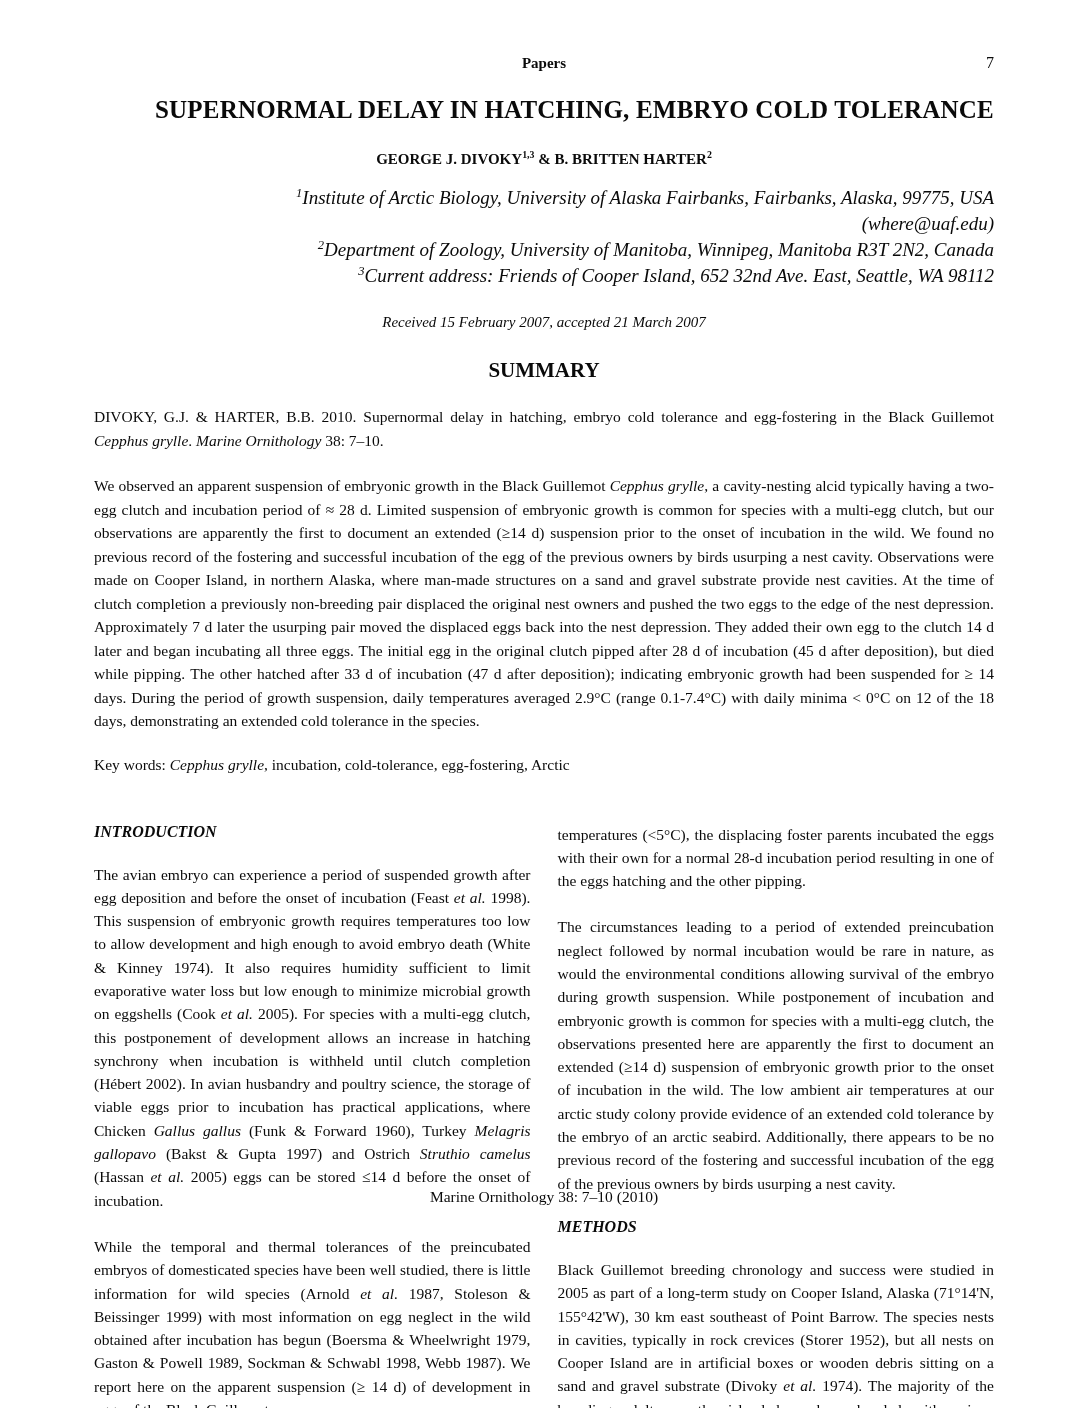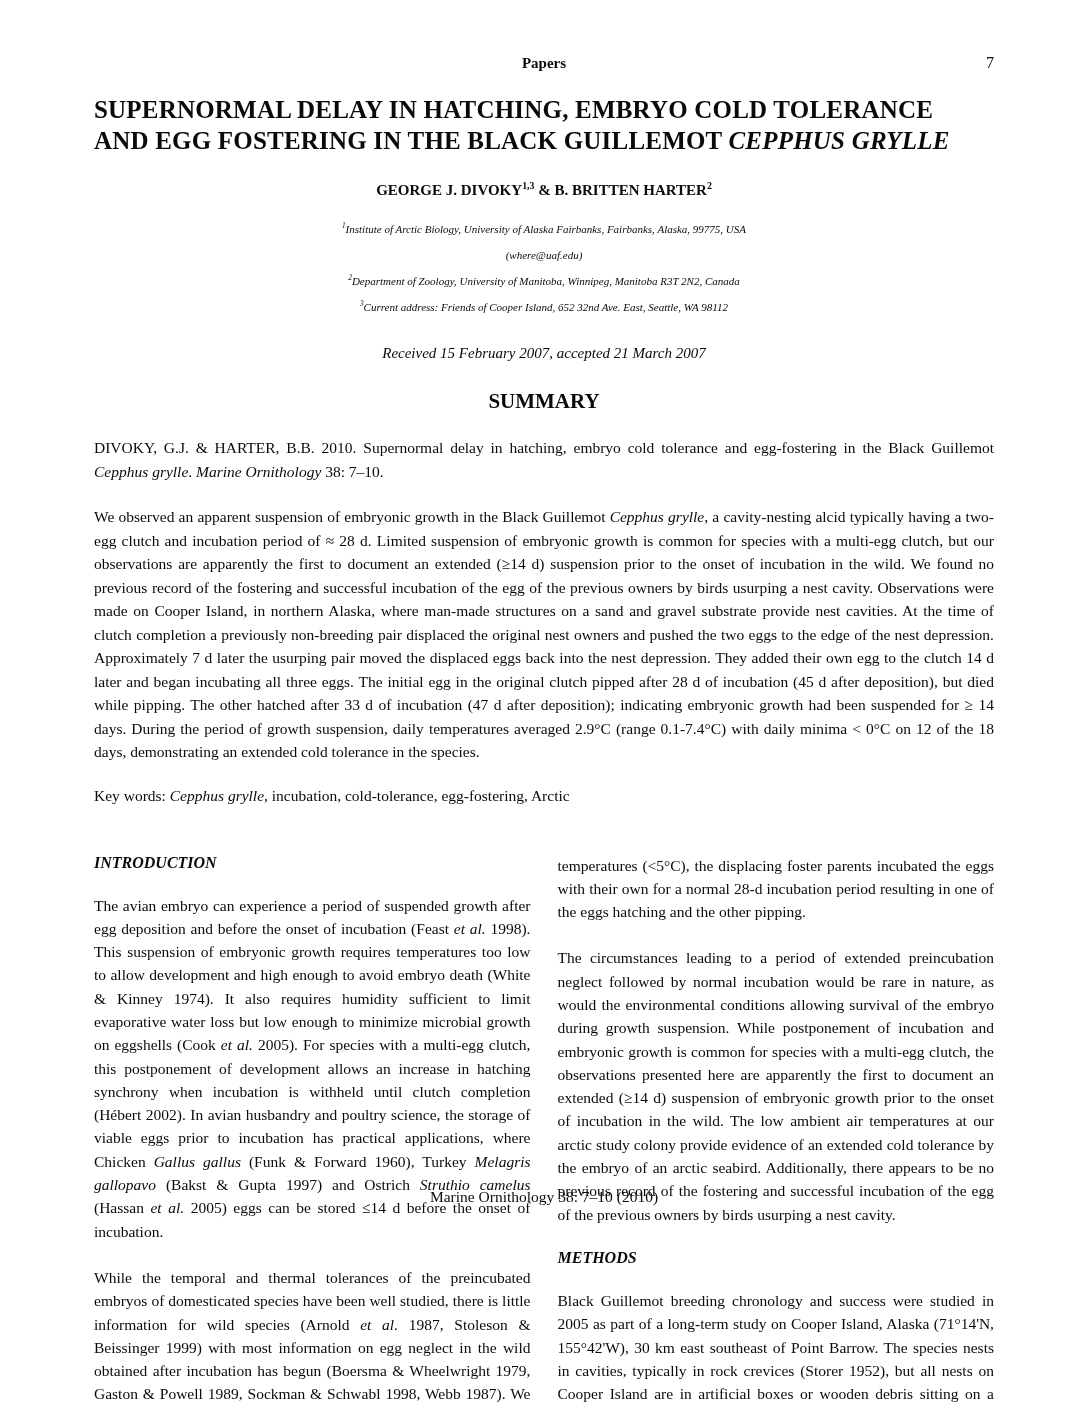--- a/index.html
+++ b/index.html
@@ -41,37 +41,37 @@
     text-align: center;
   }
   .running-head .rh-page {
     text-align: right;
     font-size: 16px;
   }
 
   
   .title {
     margin-top: 22px;
-    text-align: left;
+    text-align: right;
     font-weight: bold;
     font-size: 25px;
     line-height: 31px;
     letter-spacing: 0.2px;
   }
   .authors {
     margin-top: 26px;
     text-align: center;
     font-weight: bold;
     font-size: 15px;
   }
   .affiliations {
     margin-top: 17px;
-    text-align: center;
+    text-align: right;
     font-style: italic;
-    font-size: 11px;
+    font-size: 19px;
     line-height: 26px;
   }
   .received {
     margin-top: 25px;
     text-align: center;
     font-style: italic;
     font-size: 15px;
   }
 
   
@@ -135,21 +135,20 @@
 <div class="page">
 
   <div class="running-head">
     <span></span>
     <span class="rh-label">Papers</span>
     <span class="rh-page">7</span>
   </div>
 
   <div class="title">
     <div>SUPERNORMAL DELAY IN HATCHING, EMBRYO COLD TOLERANCE</div>
-    <div><span>AND EGG FOSTERING IN THE BLACK GUILLEMOT </span><span class="it">CEPPHUS GRYLLE</span></div>
   </div>
 
   <div class="authors"><span>GEORGE J. DIVOKY</span><sup>1,3</sup><span> &amp; B. BRITTEN HARTER</span><sup>2</sup></div>
 
   <div class="affiliations">
     <div><sup>1</sup><span>Institute of Arctic Biology, University of Alaska Fairbanks, Fairbanks, Alaska, 99775, USA</span></div>
     <div><span>(where@uaf.edu)</span></div>
     <div><sup>2</sup><span>Department of Zoology, University of Manitoba, Winnipeg, Manitoba R3T 2N2, Canada</span></div>
     <div><sup>3</sup><span>Current address: Friends of Cooper Island, 652 32nd Ave. East, Seattle, WA 98112</span></div>
   </div>

